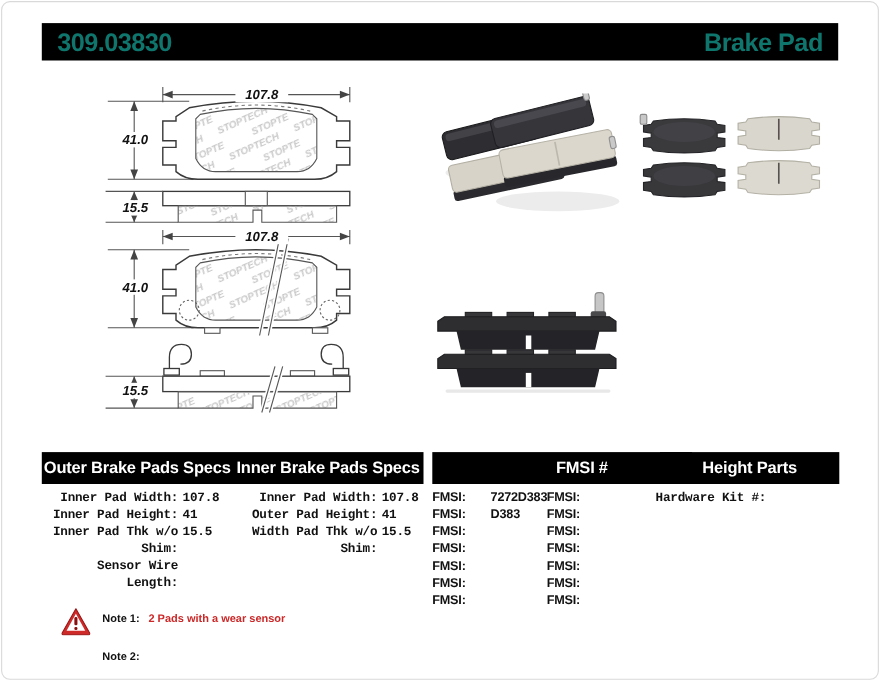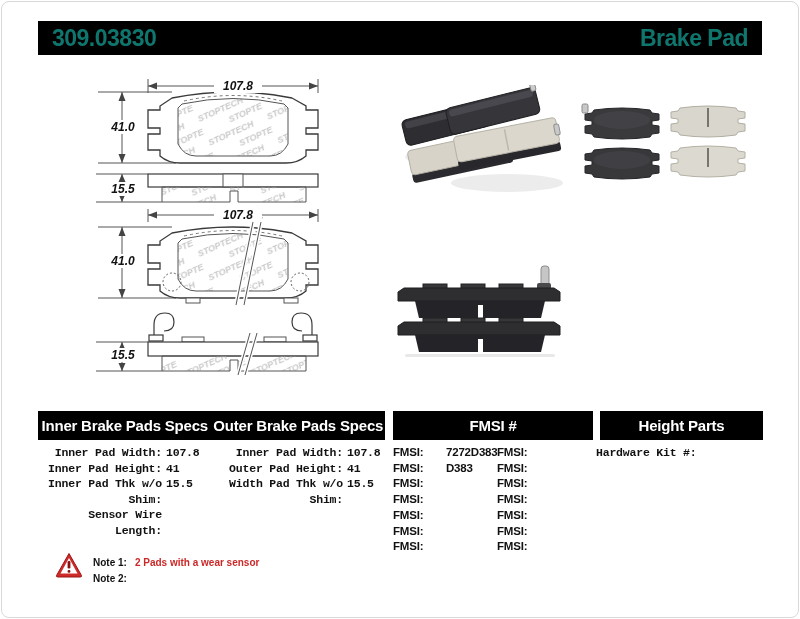--- a/index.html
+++ b/index.html
@@ -11,39 +11,39 @@
           display:flex;align-items:center;justify-content:space-between;padding:0 14px;box-sizing:border-box;}
   .hdrbar span{color:#0f766e;font-weight:bold;font-size:23px;letter-spacing:-0.5px;}
   
   .abs{position:absolute;}
   .dim{position:absolute;font:italic bold 12px "Liberation Sans",sans-serif;color:#111;
        background:#fff;text-align:center;padding:0 1px;line-height:14px;}
   
   .bar{position:absolute;top:411px;height:29px;background:#000;display:flex;align-items:center;}
   .bar span{color:#fff;font-weight:bold;font-size:15px;letter-spacing:-0.2px;flex:1;text-align:center;}
   .bar1{left:38px;width:347px;}
-  .bar2{left:393px;width:200px;justify-content:center;}
+  .bar2{left:393px;width:200px;justify-content:center;padding-left:36px;}
   .bar3{left:600px;width:163px;justify-content:center;}
   
   .spec{position:absolute;top:445px;font-size:11.5px;font-weight:bold;line-height:15.5px;letter-spacing:-0.2px;}
   .spec .row{display:grid;grid-template-columns:var(--lc) 1fr;column-gap:4px;font-family:Liberation Mono, monospace;}
   .spec .lab{text-align:right;}
   .spec .val{text-align:left;}
   .inner-specs{left:38px;width:176px;--lc:124px;}
   .outer-specs{left:210px;width:178px;--lc:133px;}
   .fmsi-col{position:absolute;top:445px;font-size:11.5px;font-weight:bold;line-height:15.7px;letter-spacing:-0.2px;}
   .fmsi-col .row{display:grid;grid-template-columns:36px 1fr;column-gap:17px;}
   .fmsi1{left:393px;width:102px;}
   .fmsi2{left:497px;width:96px;}
   .related{left:596px;width:163px;--lc:auto;}
   .related .row{display:flex;gap:4px;}
   
   .note-line{position:absolute;left:93px;display:flex;gap:8px;font-size:10px;font-weight:bold;line-height:15px;}
   .note1{top:555px;}
-  .note2{top:571px;}
+  .note2{top:590px;}
   .note-red{color:#cc2828;}
 </style>
 </head>
 <body>
 
 <div id="page">
   <div class="frame"></div>
 
   <div class="hdrbar">
     <span>309.03830</span>
@@ -231,22 +231,22 @@
       <rect x="66" y="60" width="24" height="6" fill="#37373a" stroke="#222225"></rect>
       <rect x="104" y="60" width="24" height="6" fill="#37373a" stroke="#222225"></rect>
       <path d="M3,68 L9,64 L159,64 L165,68 L165,77 L3,77 Z" fill="#2e2e31" stroke="#1e1e21"></path>
       <path d="M20,77 L150,77 L146,94 L24,94 Z" fill="#242428"></path>
       <rect x="83" y="81" width="5" height="13" fill="#ffffff"></rect>
     </g>
     <rect x="10" y="96" width="150" height="3" rx="1.5" fill="#e8e8e8"></rect>
   </svg>
 
   <div class="bar bar1">
+    <span>Outer Brake Pads Specs</span>
     <span>Inner Brake Pads Specs</span>
-    <span>Outer Brake Pads Specs</span>
   </div>
   <div class="bar bar2">
     <span>FMSI #</span>
   </div>
   <div class="bar bar3">
     <span>Height Parts</span>
   </div>
 
   <div class="spec inner-specs">
     <div class="row">

